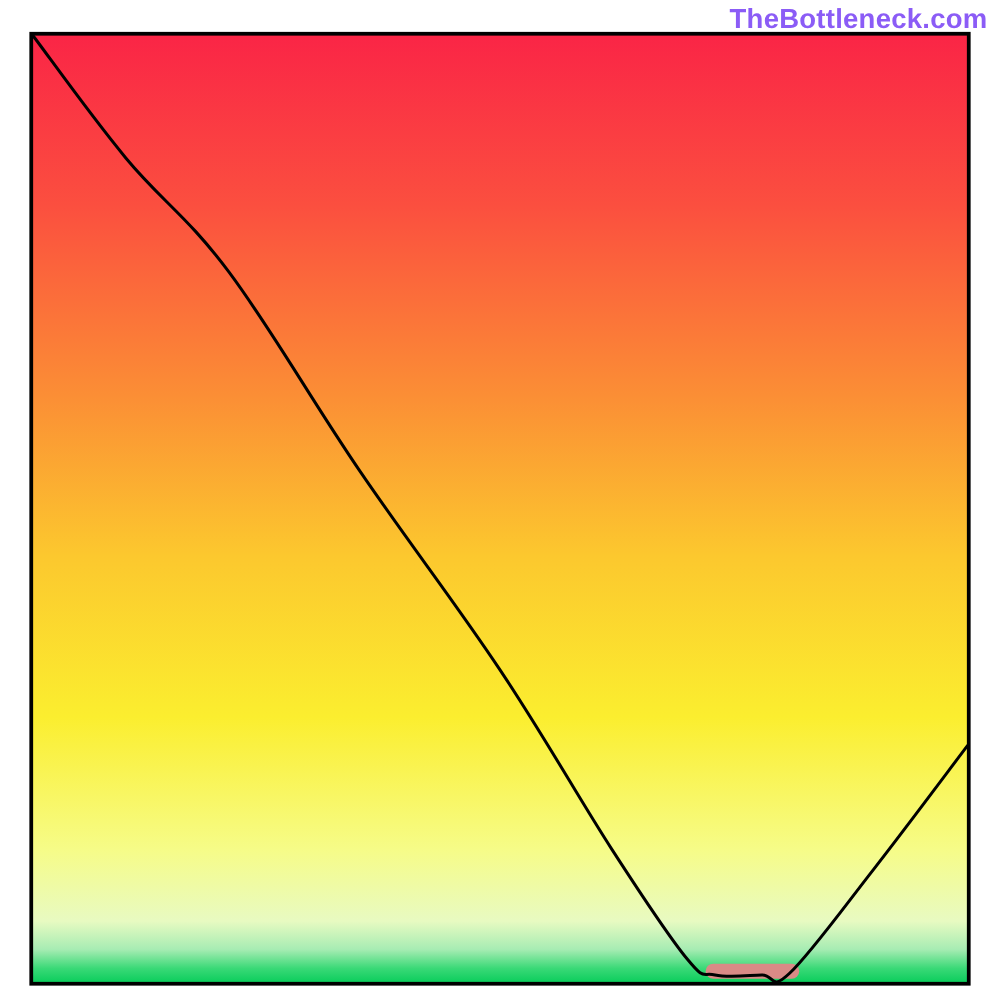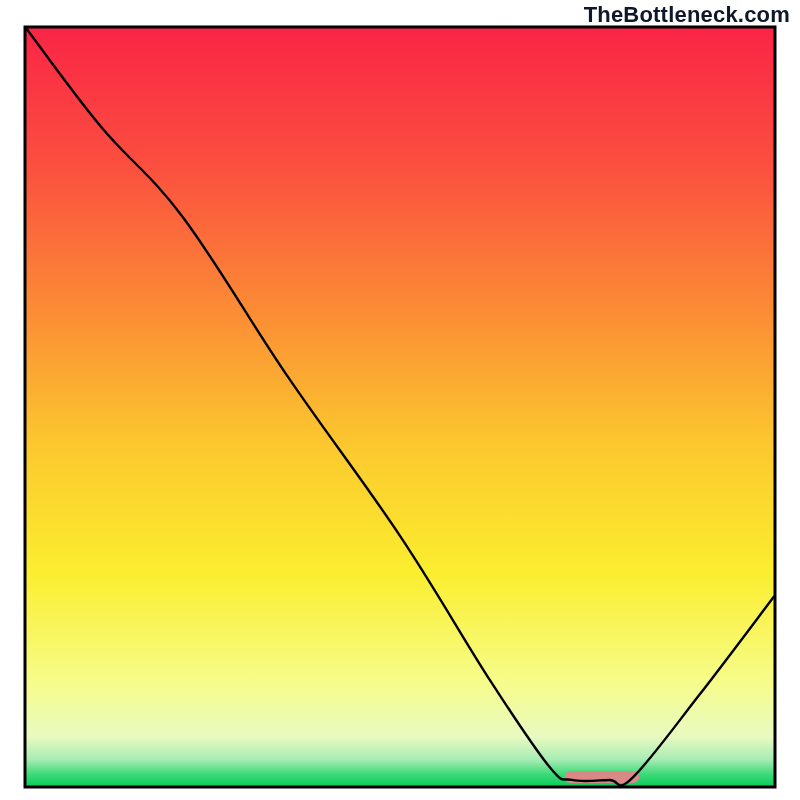--- a/index.html
+++ b/index.html
@@ -15,21 +15,21 @@
     position: relative;
     width: 800px;
     height: 800px;
   }
   .watermark {
     position: absolute;
     top: 2px;
     right: 10px;
     font-size: 22px;
     font-weight: bold;
-    color: #0f172a;
+    color: #8b5cf6;
     letter-spacing: 0.2px;
   }
   svg {
     position: absolute;
     top: 0;
     left: 0;
   }
 </style>
 </head>
 <body>

